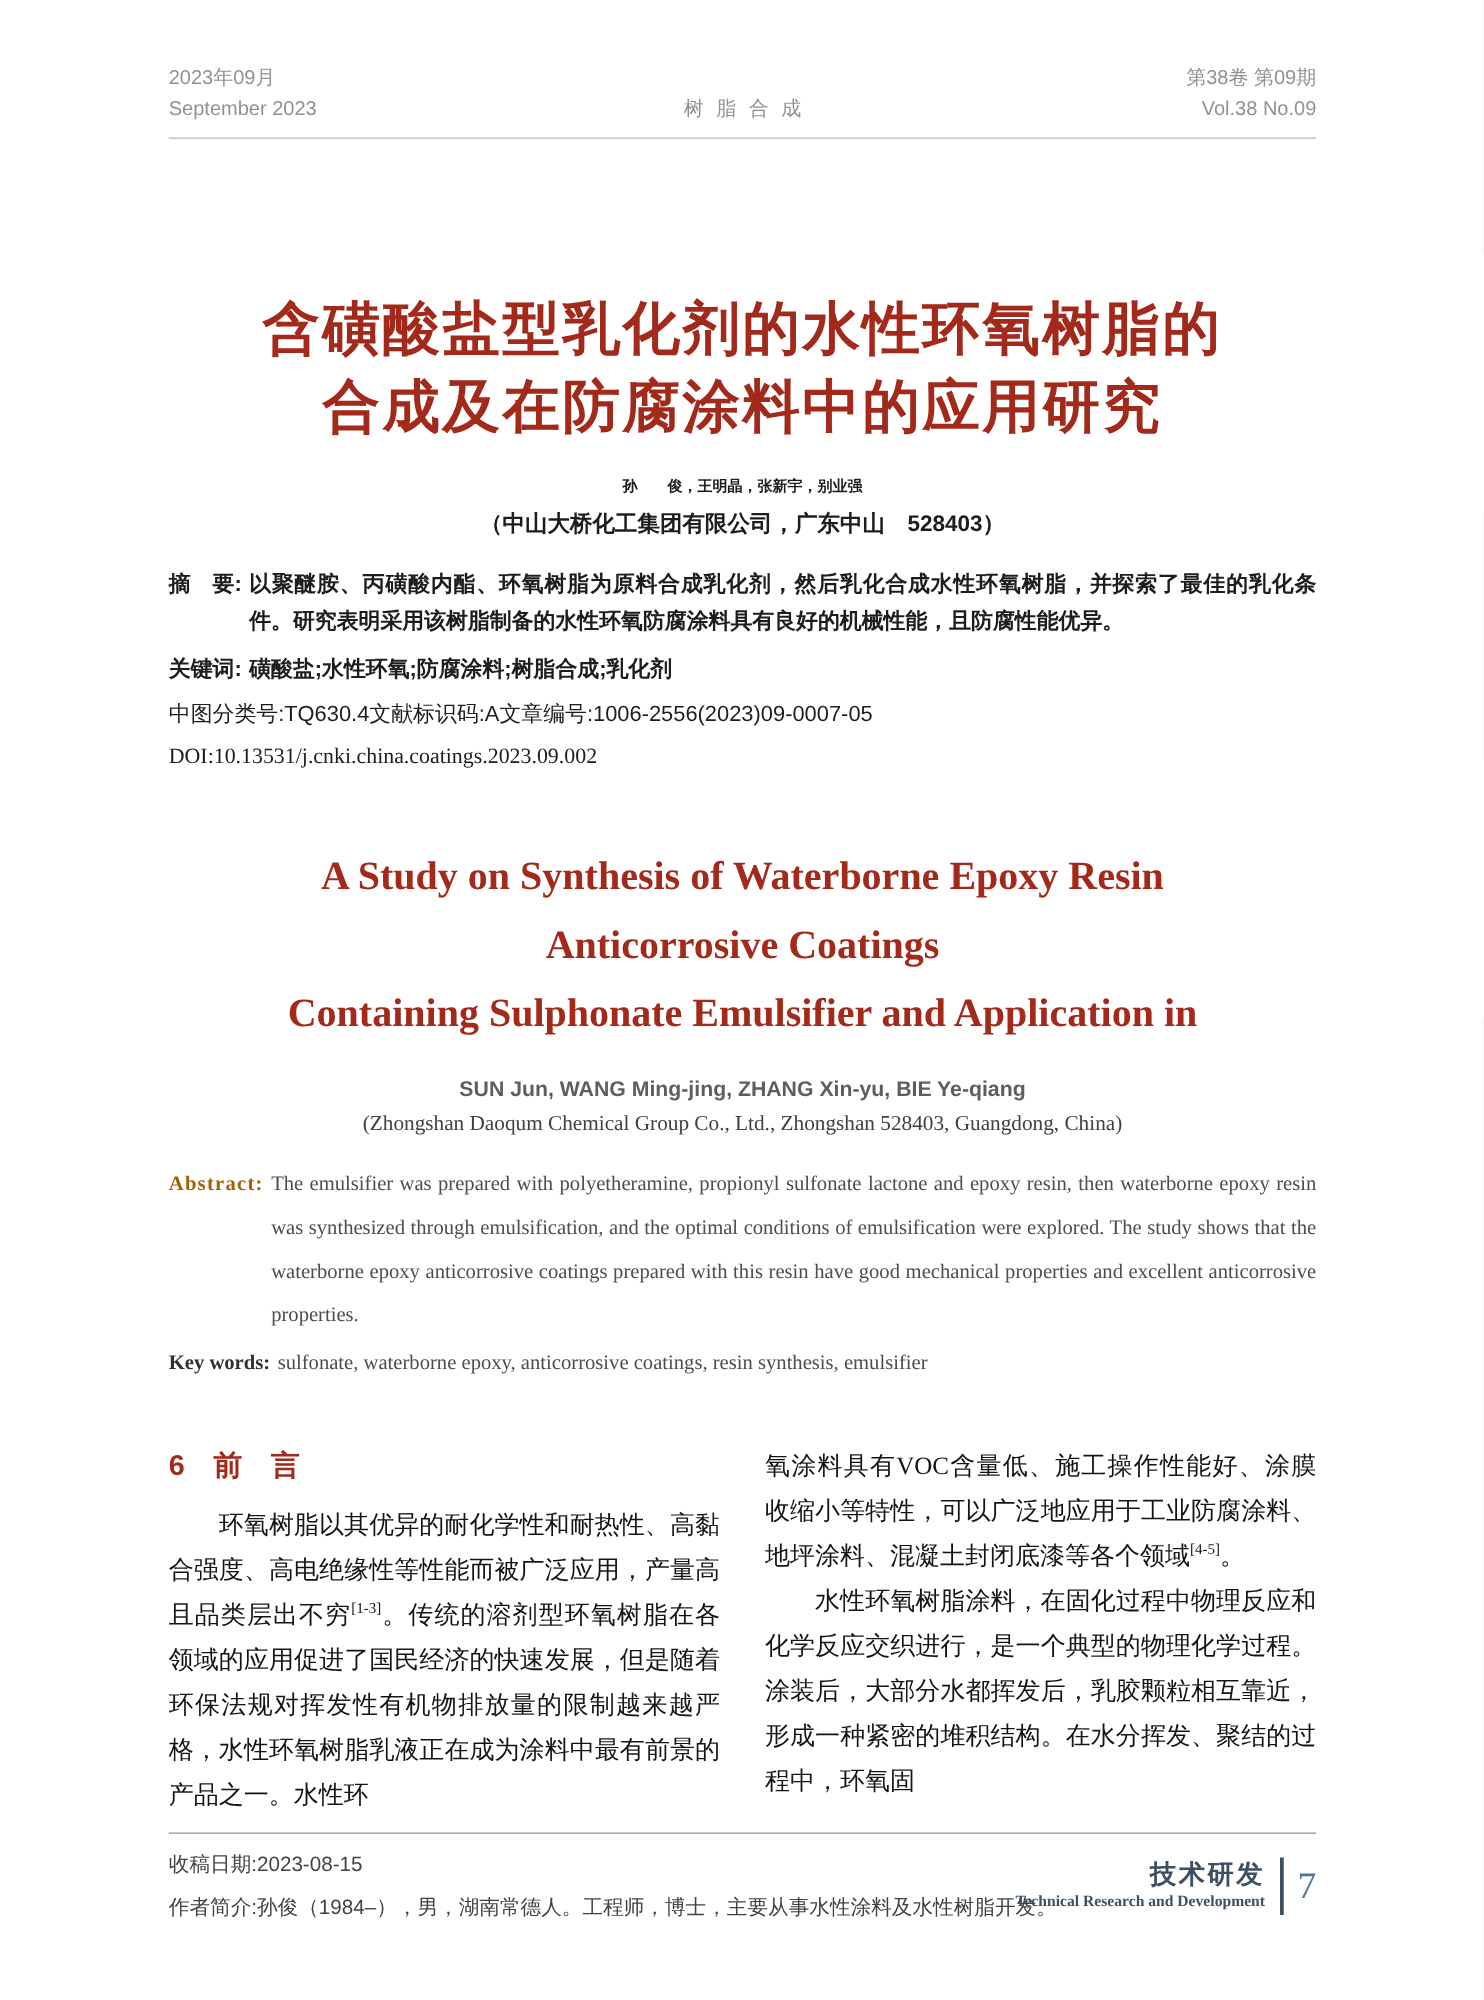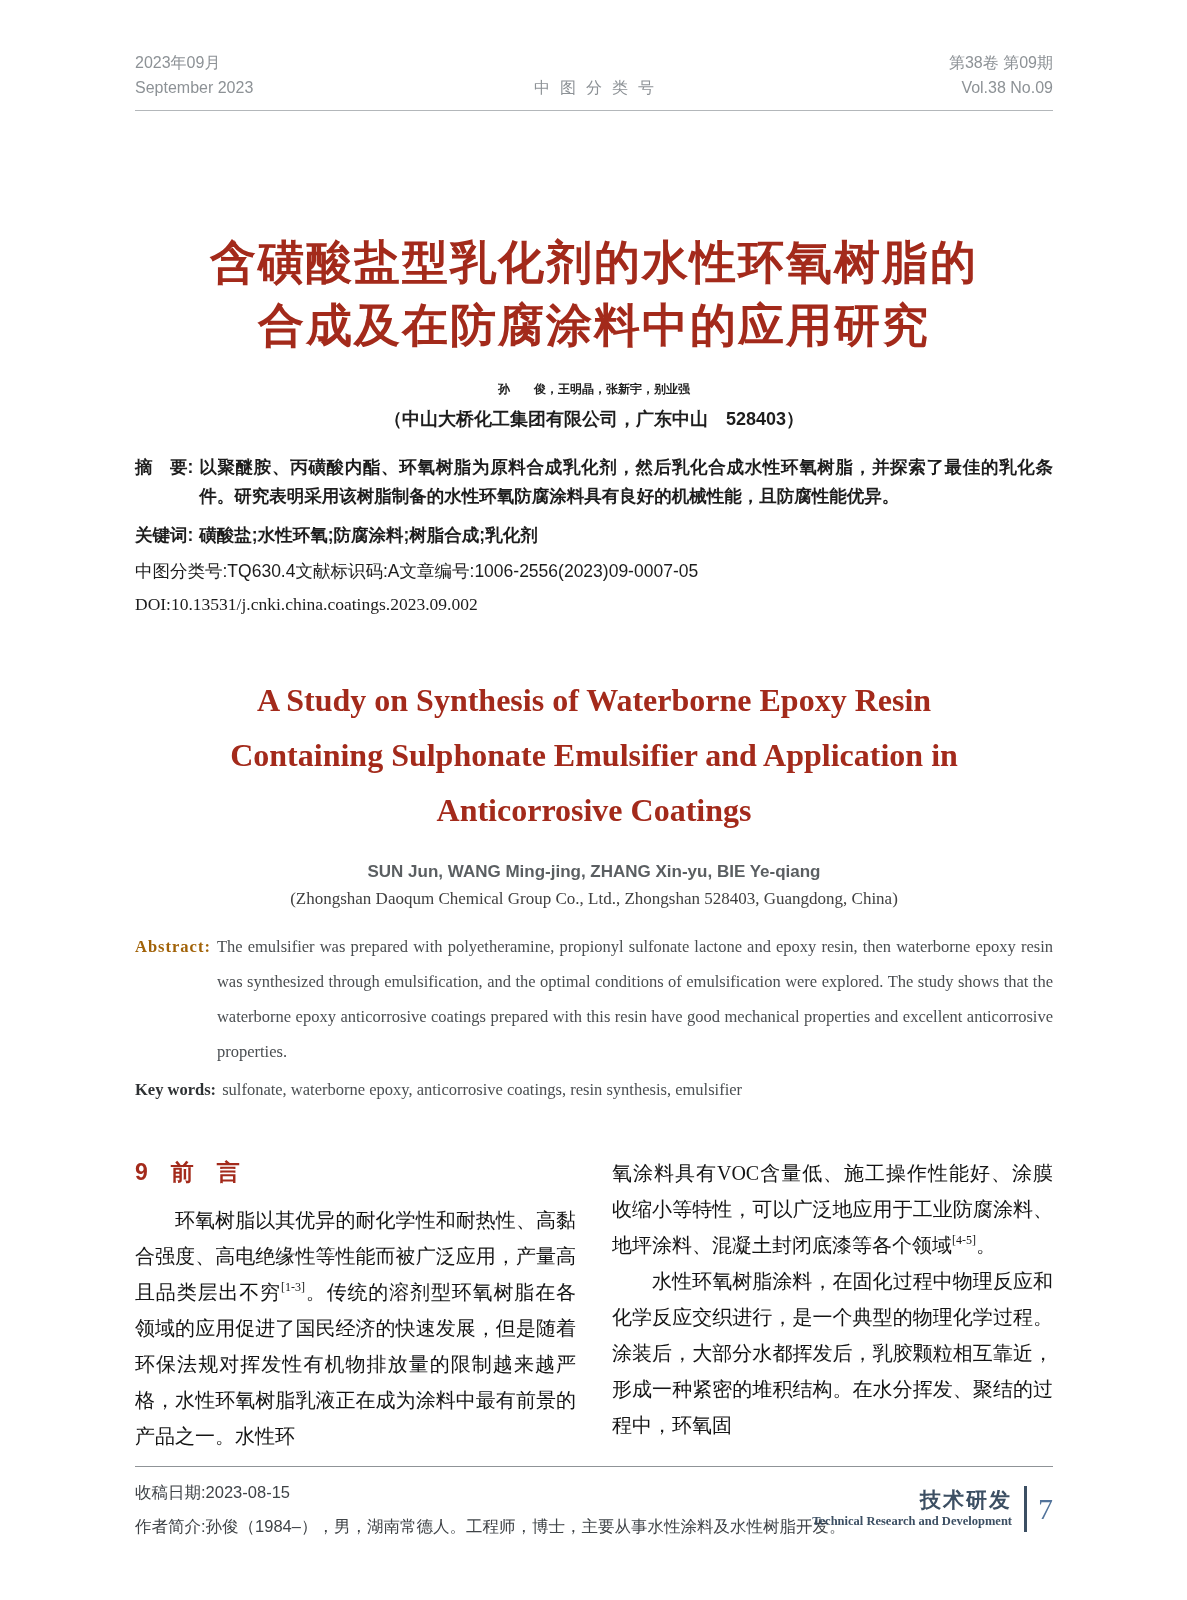--- a/index.html
+++ b/index.html
@@ -192,21 +192,21 @@
 
 <div class="page">
   <div class="content">
 
     <div class="jheader">
       <div class="cell left">
         <div>2023年09月</div>
         <div>September 2023</div>
       </div>
       <div class="cell mid">
-        <div class="cn-journal">中图分类号</div>
+        <div class="cn-journal">树脂合成</div>
       </div>
       <div class="cell right">
         <div>第38卷 第09期</div>
         <div>Vol.38  No.09</div>
       </div>
     </div>
 
     <div class="title-cn">
       <div>含磺酸盐型乳化剂的水性环氧树脂的</div>
       <div>合成及在防腐涂料中的应用研究</div>
@@ -227,40 +227,40 @@
 
     <div class="meta-row">
       <span>中图分类号:TQ630.4</span>
       <span>文献标识码:A</span>
       <span>文章编号:1006-2556(2023)09-0007-05</span>
     </div>
     <div class="doi-line">DOI:10.13531/j.cnki.china.coatings.2023.09.002</div>
 
     <div class="title-en">
       <div>A Study on Synthesis of Waterborne Epoxy Resin</div>
+      <div>Anticorrosive Coatings</div>
       <div>Containing Sulphonate Emulsifier and Application in</div>
-      <div>Anticorrosive Coatings</div>
     </div>
 
     <div class="authors-en">SUN Jun, WANG Ming-jing, ZHANG Xin-yu, BIE Ye-qiang</div>
     <div class="affil-en">(Zhongshan Daoqum Chemical Group Co., Ltd., Zhongshan 528403, Guangdong, China)</div>
 
     <div class="abs-en hang">
       <span class="lbl">Abstract:</span>
       <span class="txt">The emulsifier was prepared with polyetheramine, propionyl sulfonate lactone and epoxy resin, then waterborne epoxy resin was synthesized through emulsification, and the optimal conditions of emulsification were explored. The study shows that the waterborne epoxy anticorrosive coatings prepared with this resin have good mechanical properties and excellent anticorrosive properties.</span>
     </div>
 
     <div class="kw-en hang">
       <span class="lbl">Key words:</span>
       <span class="txt" style="text-align:left">sulfonate, waterborne epoxy, anticorrosive coatings, resin synthesis, emulsifier</span>
     </div>
 
     <div class="columns">
       <div class="col">
-        <div class="sec-head">9　前　言</div>
+        <div class="sec-head">6　前　言</div>
         <p class="body-p indent"><span>环氧树脂以其优异的耐化学性和耐热性、高黏合强度、高电绝缘性等性能而被广泛应用，产量高且品类层出不穷</span><sup>[1-3]</sup><span>。传统的溶剂型环氧树脂在各领域的应用促进了国民经济的快速发展，但是随着环保法规对挥发性有机物排放量的限制越来越严格，水性环氧树脂乳液正在成为涂料中最有前景的产品之一。水性环</span></p>
       </div>
       <div class="col">
         <p class="body-p"><span>氧涂料具有VOC含量低、施工操作性能好、涂膜收缩小等特性，可以广泛地应用于工业防腐涂料、地坪涂料、混凝土封闭底漆等各个领域</span><sup>[4-5]</sup><span>。</span></p>
         <p class="body-p indent">水性环氧树脂涂料，在固化过程中物理反应和化学反应交织进行，是一个典型的物理化学过程。涂装后，大部分水都挥发后，乳胶颗粒相互靠近，形成一种紧密的堆积结构。在水分挥发、聚结的过程中，环氧固</p>
       </div>
     </div>
 
     <hr class="foot-rule">
     <div class="footnote">

